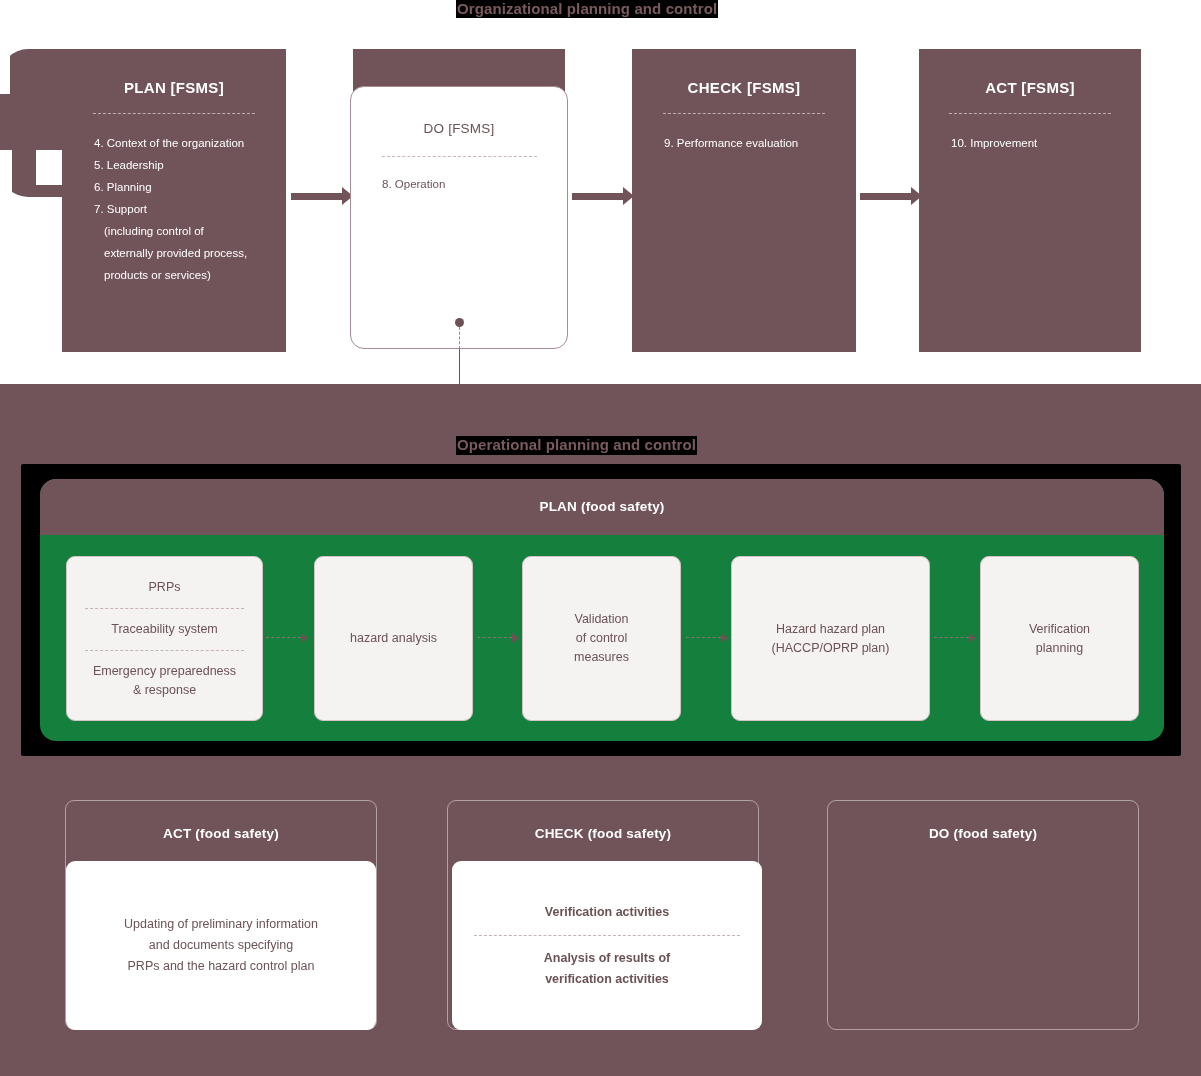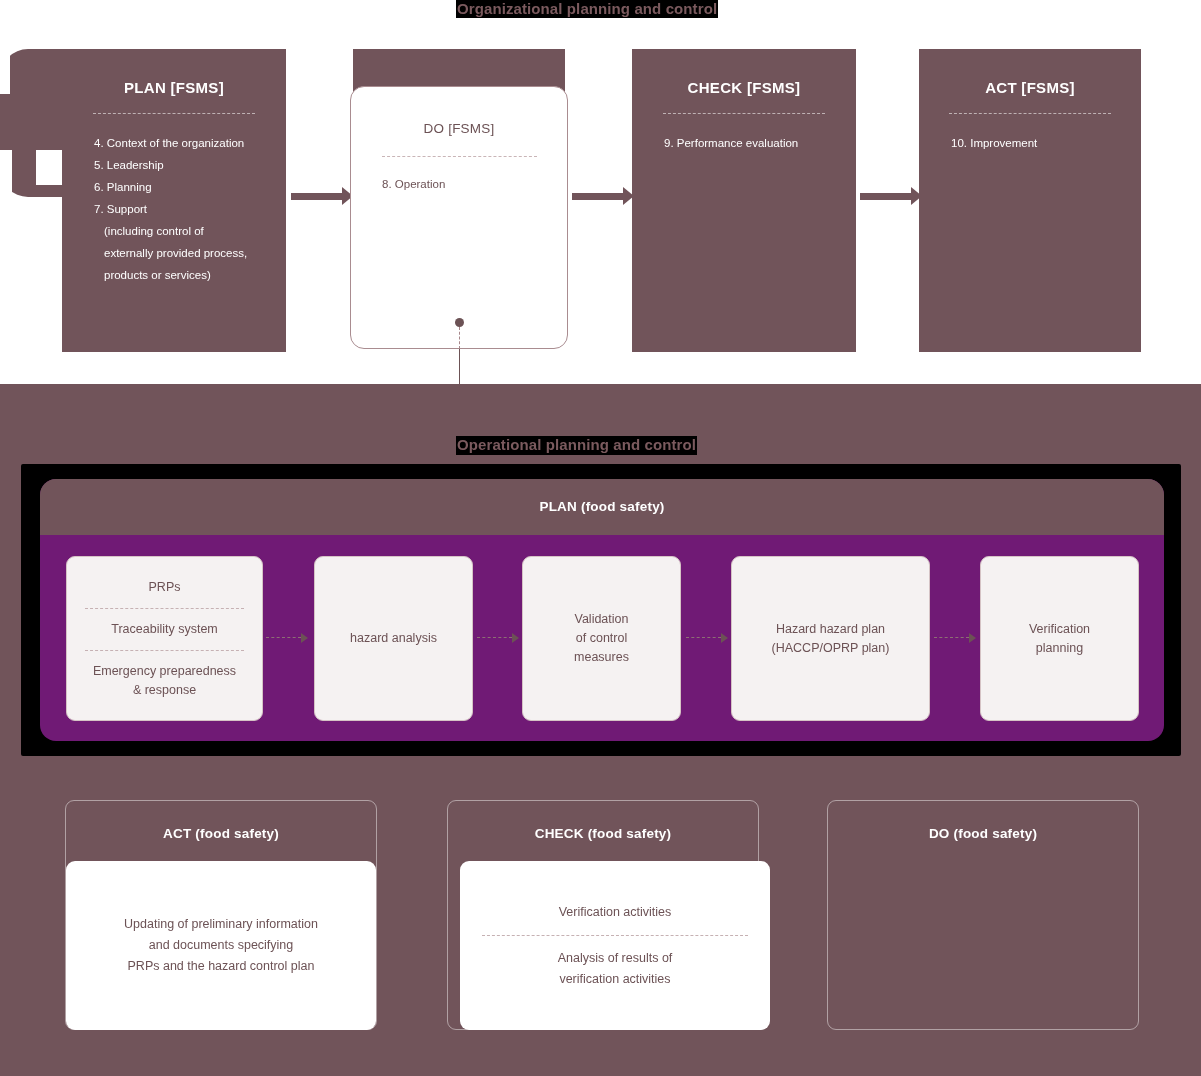--- a/index.html
+++ b/index.html
@@ -179,21 +179,21 @@
     width: 1160px;
     height: 292px;
     background: #000000;
     border-radius: 2px;
   }
   #plan-card {
     left: 40px;
     top: 479px;
     width: 1124px;
     height: 262px;
-    background: #701a75;
+    background: #15803d;
     border-radius: 16px;
     overflow: hidden;
   }
   #plan-header {
     position: absolute;
     left: 0; top: 0;
     width: 100%;
     height: 56px;
     background: #71545a;
     color: #ffffff;
@@ -438,21 +438,21 @@
     <div class="bottom-card" style="left:1px; top:61px; width:310px; height:169px;">
       <span class="para">Updating of preliminary information</span>
       <span class="para">and documents specifying</span>
       <span class="para">PRPs and the hazard control plan</span>
     </div>
   </div>
 
   <div class="bottom-group" style="left:447px; top:800px; width:312px; height:218px;">
     <div class="bottom-frame" style="width:312px; height:230px;"></div>
     <div class="bottom-title">CHECK (food safety)</div>
-    <div class="bottom-card" style="left:13px; top:61px; width:310px; height:169px;">
+    <div class="bottom-card" style="left:5px; top:61px; width:310px; height:169px;font-weight:bold;">
       <span class="para">Verification activities</span>
       <div class="divider"></div>
       <span class="para">Analysis of results of</span>
       <span class="para">verification activities</span>
     </div>
   </div>
 
   <div class="bottom-group" style="left:827px; top:800px; width:312px; height:230px;">
     <div class="bottom-frame" style="width:312px; height:230px;"></div>
     <div class="bottom-title">DO (food safety)</div>

